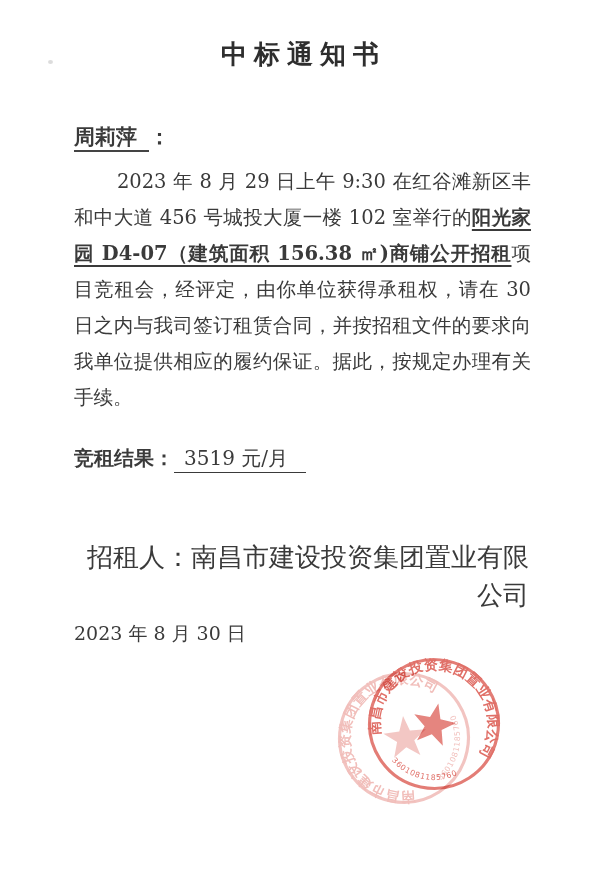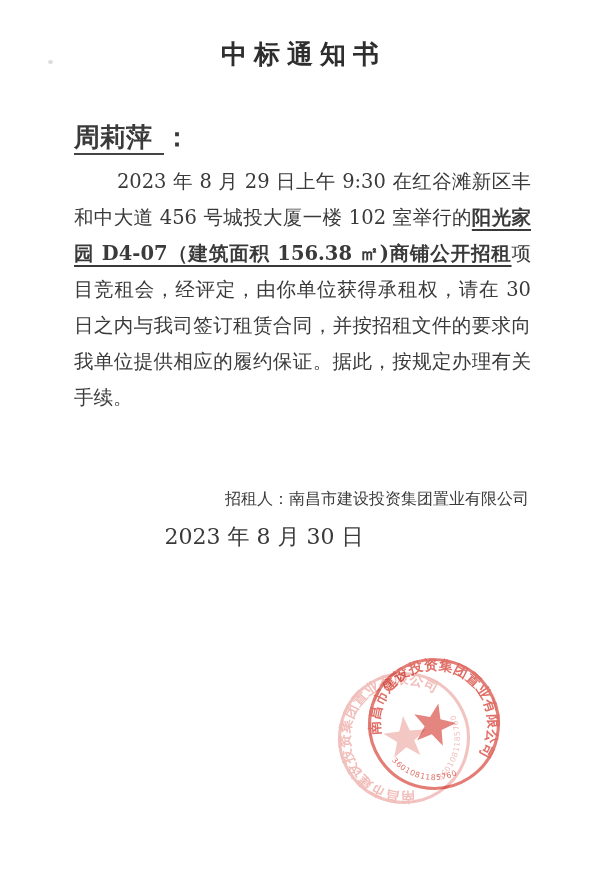--- a/index.html
+++ b/index.html
@@ -23,21 +23,21 @@
     margin: 36px 0 0 0;
     text-align: center;
     font-size: 26px;
     line-height: 36px;
     font-weight: bold;
     letter-spacing: 7px;
     color: #2e2e2e;
   }
   .recipient {
     margin: 50px 0 0 0;
-    font-size: 26px;
+    font-size: 21px;
     line-height: 30px;
     font-weight: bold;
   }
   .recipient .name {
     border-bottom: 2px solid #444;
     padding: 0 12px 1px 0;
   }
   .para {
     margin: 12px 0 12px 0;
     font-size: 19.5px;
@@ -67,32 +67,32 @@
   .one-line {
     margin: 0;
     font-size: 19.5px;
     line-height: 36px;
     text-indent: 2.2em;
     white-space: nowrap;
   }
   .signature { margin-top: 64px; }
   .signer-line {
     margin: 0;
-    font-size: 16px;
+    font-size: 26px;
     line-height: 38px;
     text-align: right;
     padding-right: 2px;
     position: relative;
     z-index: 2;
   }
   .date-line {
     margin: 0;
-    font-size: 22px;
+    font-size: 19px;
     line-height: 38px;
-    text-align: center;
+    text-align: left;
     padding-right: 77px;
     position: relative;
     z-index: 2;
   }
   .seal {
     position: absolute;
     color: var(--seal-color, #dc5b52);
     mix-blend-mode: multiply;
     pointer-events: none;
   }
@@ -140,20 +140,21 @@
   <div class="speck"></div>
 
   <h1 class="doc-title">中标通知书</h1>
 
   <div class="content">
 
     <p class="recipient"><span class="name">周莉萍</span><span>：</span></p>
 
     <p class="para"><span>2023 年 8 月 29 日上午 9:30 在红谷滩新区丰和中大道 456 号城投大厦一楼 102 室举行的</span><span class="bold-u">阳光家园 D4-07（建筑面积 156.38 ㎡)商铺公开招租</span><span>项目竞租会，经评定，由你单位获得承租权，请在 30 日之内与我司签订租赁合同，并按招租文件的要求向我单位提供相应的履约保证。据此，按规定办理有关手续。</span></p>
 
+    <p class="result-line"><span class="result-label">竞租结果：</span><span class="result-value">3519 元/月</span></p>
 
 
     <div class="signature">
       <p class="signer-line"><span>招租人：</span><span>南昌市建设投资集团置业有限公司</span></p>
       <p class="date-line">2023 年 8 月 30 日</p>
     </div>
 
   </div>
 
   <svg class="seal seal-ghost" viewBox="0 0 200 200" aria-hidden="true">

